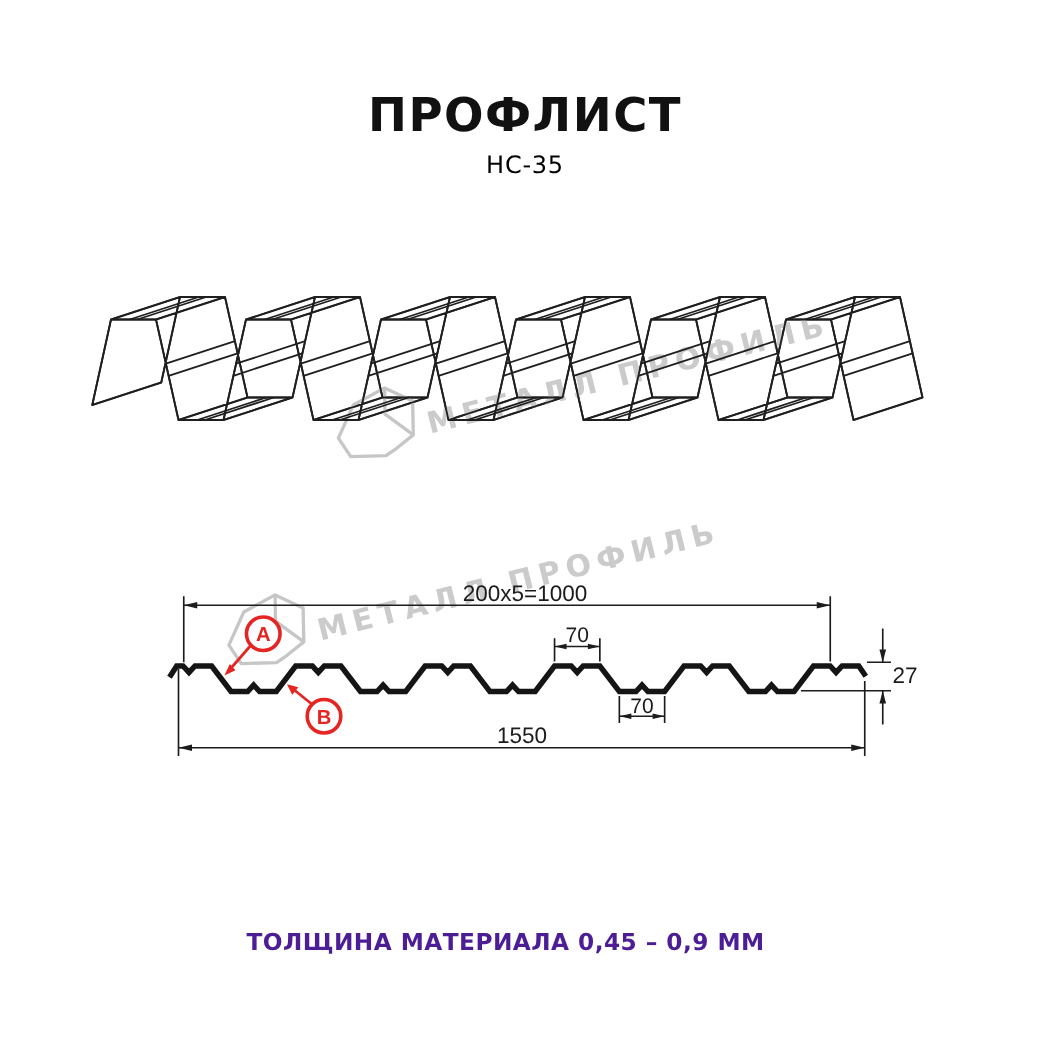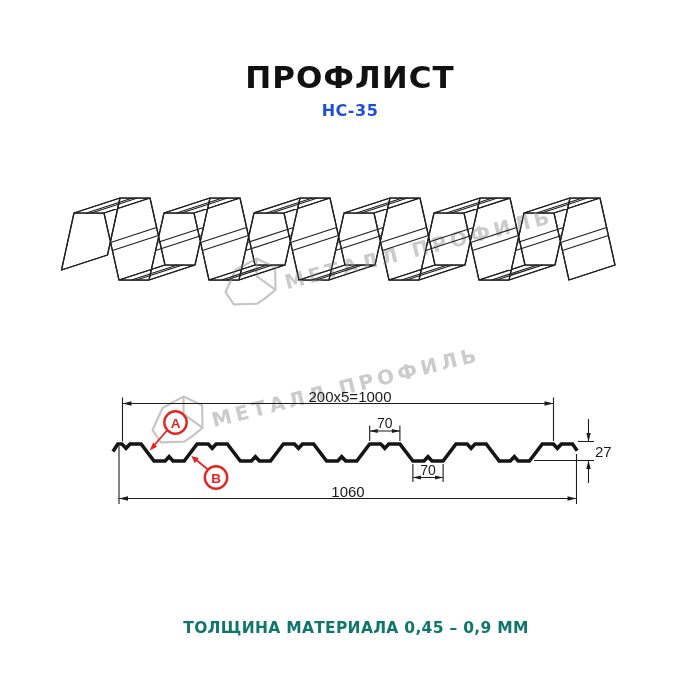--- a/index.html
+++ b/index.html
@@ -5,25 +5,25 @@
   html,body{margin:0;padding:0;}
   body{width:700px;height:700px;background:#ffffff;position:relative;overflow:hidden;
        font-family:"Liberation Sans",sans-serif;}
   .stage{position:absolute;left:0;top:0;width:700px;height:700px;}
   svg.artwork{position:absolute;left:0;top:0;}
   .labels{position:absolute;left:0;top:0;width:700px;height:700px;pointer-events:none;}
   .page-title{position:absolute;left:350px;top:77px;transform:translate(-50%,-50%);
       font-family:"DejaVu Sans","Liberation Sans",sans-serif;font-weight:700;
       font-size:31px;letter-spacing:1px;color:#111;white-space:nowrap;}
   .page-subtitle{position:absolute;left:350px;top:110px;transform:translate(-50%,-50%);
-      font-family:"DejaVu Sans","Liberation Sans",sans-serif;font-weight:700;
-      font-size:16px;letter-spacing:0.5px;color:#1d4ed8;white-space:nowrap;}
-  .footer-note{position:absolute;left:356px;top:628px;transform:translate(-50%,-50%);
+      font-family:"DejaVu Sans","Liberation Sans",sans-serif;font-weight:400;
+      font-size:16px;letter-spacing:0.5px;color:#000000;white-space:nowrap;}
+  .footer-note{position:absolute;left:337px;top:628px;transform:translate(-50%,-50%);
       font-family:"DejaVu Sans","Liberation Sans",sans-serif;font-weight:600;
-      font-size:15.5px;letter-spacing:0.3px;color:#0f766e;white-space:nowrap;}
+      font-size:15.5px;letter-spacing:0.3px;color:#4c1d95;white-space:nowrap;}
   .dim{position:absolute;transform:translate(-50%,-50%);font-family:"Liberation Sans",sans-serif;
       color:#1c1c1c;white-space:nowrap;text-align:right;}
   .dim-15{font-size:15px;}
   .dim-14{font-size:14px;}
   .dim-left{transform:translate(0,-50%);}
   .callout-letter{position:absolute;transform:translate(-50%,-50%);
       font-family:"Liberation Sans",sans-serif;font-weight:600;font-size:13.5px;}
   svg text.wm{font-family:"DejaVu Sans","Liberation Sans",sans-serif;font-weight:700;
       font-size:20px;letter-spacing:4px;}
 </style>
@@ -114,21 +114,21 @@
   </svg>
 
   <div class="labels">
 
     <div class="page-title">ПРОФЛИСТ</div>
     <div class="page-subtitle">НС-35</div>
 
     <span class="dim dim-15" style="left:350px;top:395.5px;">200x5=1000</span>
     <span class="dim dim-14" style="left:384.8px;top:422.5px;">70</span>
     <span class="dim dim-14" style="left:428px;top:469.5px;">70</span>
-    <span class="dim dim-15" style="left:348px;top:490.5px;">1060</span>
+    <span class="dim dim-15" style="left:348px;top:490.5px;">1550</span>
     <span class="dim dim-15 dim-left" style="left:595px;top:450.5px;">27</span>
 
     <span class="callout-letter" style="left:175.5px;top:423px;color:#e42521;">A</span>
     <span class="callout-letter" style="left:216px;top:478px;color:#e42521;">B</span>
 
     <div class="footer-note">ТОЛЩИНА МАТЕРИАЛА 0,45 – 0,9 ММ</div>
   </div>
 </div>
 
 </body></html>

